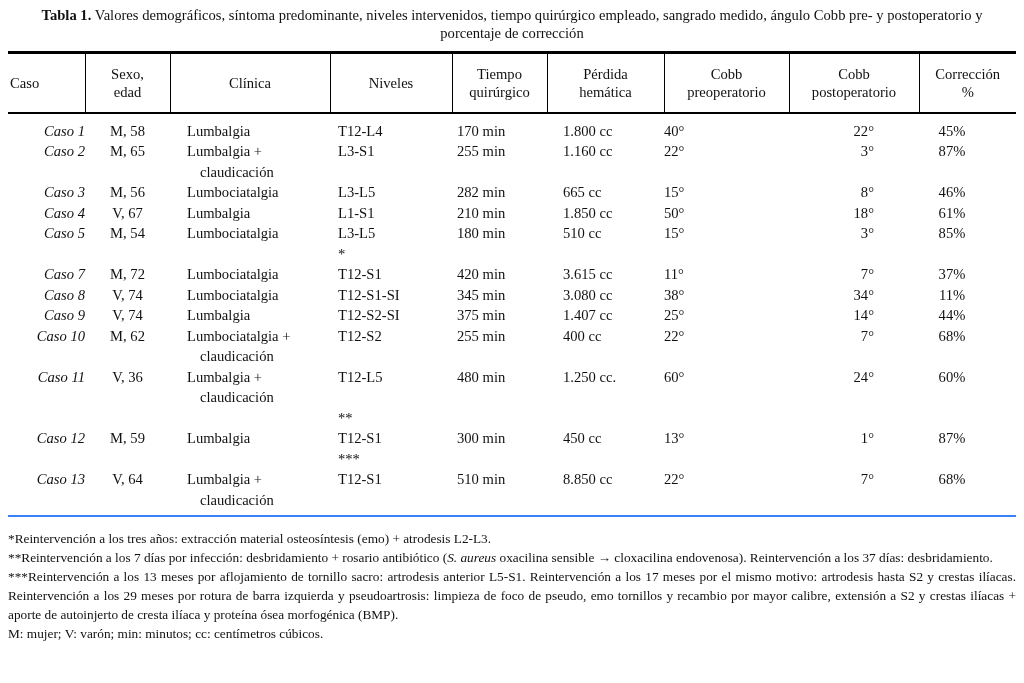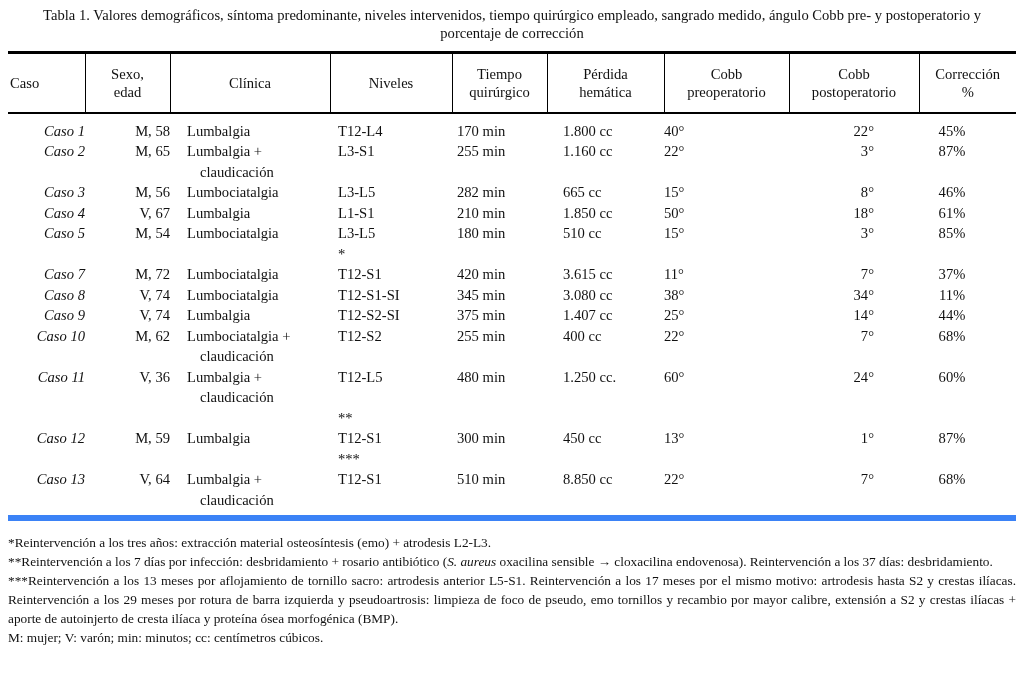--- a/index.html
+++ b/index.html
@@ -11,27 +11,27 @@
   }
   .page { width: 1008px; margin: 0 auto; padding-top: 6px; }
 
   .title {
     text-align: center;
     font-size: 14.6px;
     line-height: 18px;
     padding: 0 26px;
     margin-bottom: 9px;
   }
-  .title b { font-weight: normal; }
+  .title b { font-weight: bold; }
 
   table.cases {
     width: 1008px;
     border-collapse: collapse;
     table-layout: fixed;
-    border-bottom: 6px solid #3b82f6;
+    border-bottom: 2px solid #3b82f6;
   }
   thead th {
     border-top: 3px solid #000;
     border-bottom: 2px solid #000;
     font-weight: normal;
     font-size: 14.6px;
     line-height: 18px;
     text-align: center;
     vertical-align: middle;
     height: 60px;
@@ -45,21 +45,21 @@
     vertical-align: top;
     font-size: 14.6px;
     line-height: 20.5px;
     white-space: pre-line;
     padding: 0;
   }
   tbody tr:first-child td { padding-top: 7px; }
   tbody tr:last-child td { padding-bottom: 5px; }
 
   .c-caso       { text-align: right;  padding-left: 2px; font-style: italic; }
-  .c-sexo       { text-align: right; }
+  .c-sexo       { text-align: center; }
   .c-clinica    { text-align: left;  padding-left: 30px; text-indent: -13px; }
   .c-niveles    { text-align: left;  padding-left: 8px; }
   .c-tiempo     { text-align: left;  padding-left: 5px; }
   .c-perdida    { text-align: left;  padding-left: 16px; }
   .c-cobbpre    { text-align: left; padding-right: 19px; }
   .c-cobbpost   { text-align: right; padding-right: 45px; }
   .c-correccion { text-align: center; padding-right: 31px; }
 
   .footnotes {
     margin-top: 12px;

